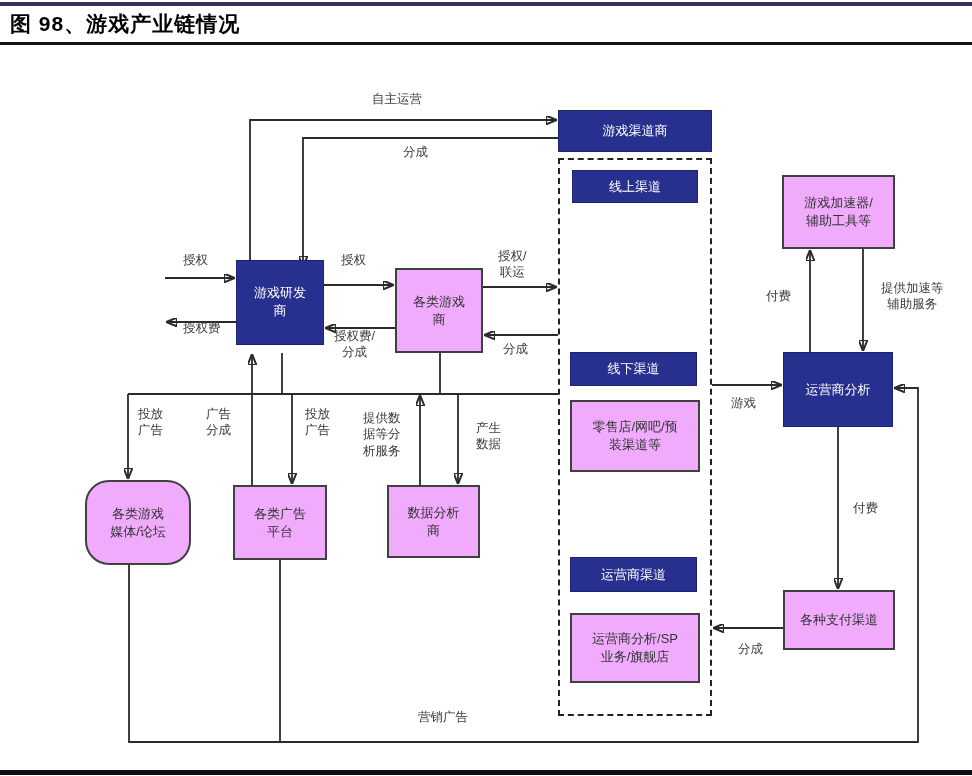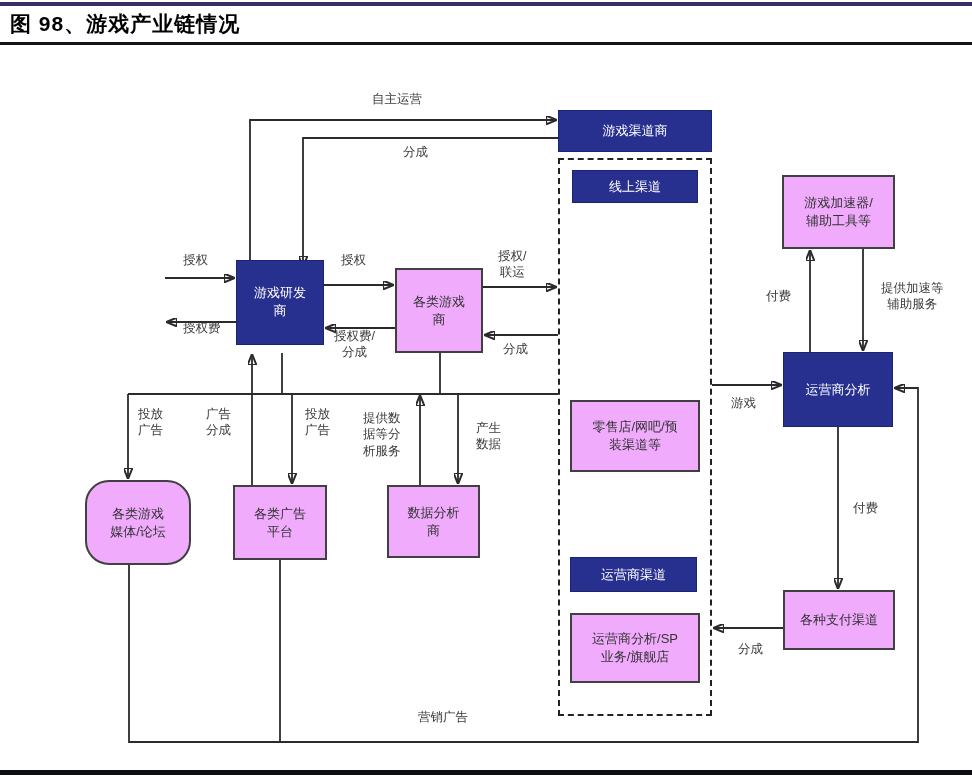--- a/index.html
+++ b/index.html
@@ -58,20 +58,21 @@
       <path d="M712,385 L781,385" marker-end="url(#arrow)"></path>
       <path d="M810,352 L810,251" marker-end="url(#arrow)"></path>
       <path d="M863,249 L863,350" marker-end="url(#arrow)"></path>
       <path d="M838,427 L838,588" marker-end="url(#arrow)"></path>
       <path d="M783,628 L714,628" marker-end="url(#arrow)"></path>
       <path d="M129,565 L129,742 L918,742 L918,388 L895,388" marker-end="url(#arrow)"></path>
       <path d="M280,560 L280,742"></path>
     </svg>
   <div class="node primary" style="left: 558px; top: 110px; width: 154px; height: 42px;">游戏渠道商</div>
       <div class="node primary" style="left: 572px; top: 170px; width: 126px; height: 33px;">线上渠道</div>
+      <div class="node primary" style="left: 570px; top: 352px; width: 127px; height: 34px;">线下渠道</div>
       <div class="node plain" style="left: 570px; top: 400px; width: 130px; height: 72px;">零售店/网吧/预
 装渠道等</div>
       <div class="node primary" style="left: 570px; top: 557px; width: 127px; height: 35px;">运营商渠道</div>
       <div class="node plain" style="left: 570px; top: 613px; width: 130px; height: 70px;">运营商分析/SP
 业务/旗舰店</div>
       <div class="node primary" style="left: 236px; top: 260px; width: 88px; height: 85px; font-family: Liberation Mono, monospace;">游戏研发
 商</div>
       <div class="node plain" style="left: 395px; top: 268px; width: 88px; height: 85px;">各类游戏
 商</div>
       <div class="node plain" style="left: 782px; top: 175px; width: 113px; height: 74px;">游戏加速器/

